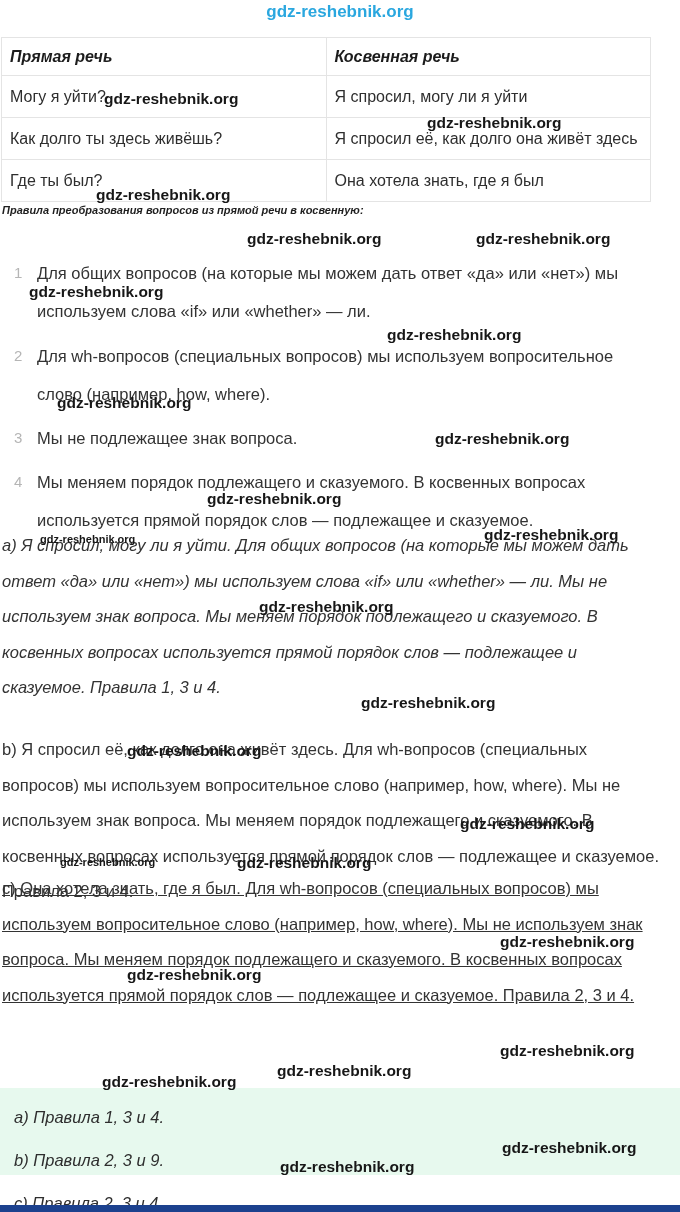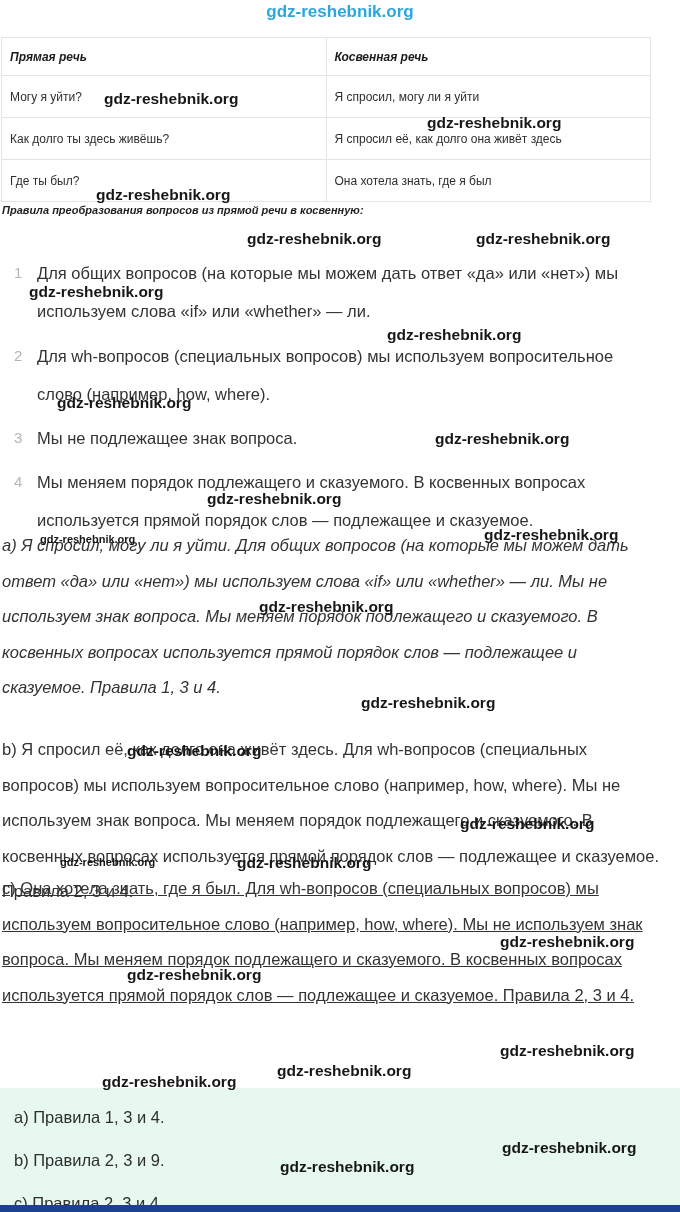--- a/index.html
+++ b/index.html
@@ -5,34 +5,34 @@
   * { margin:0; padding:0; box-sizing:border-box; }
   body { font-family:"Liberation Sans", sans-serif; background:#ffffff; }
   .page { position:relative; width:680px; height:1212px; background:#ffffff; overflow:hidden; }
 
   
   .wm { position:absolute; font-weight:700; color:#171717; font-size:15.5px; white-space:nowrap; z-index:5; }
   .wm.small { font-size:11px; }
   .wm.top { left:50%; transform:translateX(-50%); top:2px; color:#2aa7df; font-size:17px; font-weight:600; }
 
   
-  table.speech { position:absolute; top:37px; left:1px; width:650px; border-collapse:collapse; font-size:12px; color:#2e2e2e; table-layout:fixed; }
+  table.speech { position:absolute; top:37px; left:1px; width:650px; border-collapse:collapse; font-size:16px; color:#2e2e2e; table-layout:fixed; }
   table.speech th, table.speech td { border:1px solid #e4e4e4; padding:9px 8px; text-align:left; vertical-align:middle; }
   table.speech th { font-style:italic; font-weight:700; color:#1c1c1c; height:38px; }
   table.speech td { height:42px; }
 
   .heading { position:absolute; top:204px; left:2px; width:660px; font-weight:700; font-style:italic; font-size:11px; color:#1f1f1f; }
 
   .rule { position:absolute; left:14px; width:642px; display:flex; line-height:38px; font-size:16.5px; color:#333333; }
   .rule .num { width:23px; color:#b5b5b5; flex-shrink:0; font-size:15px; }
   .rule .txt { flex:1; }
 
   .answer { position:absolute; left:2px; width:658px; line-height:35.5px; font-size:16.5px; color:#333333; }
 
-  .summary { position:absolute; top:1088px; left:0; width:680px; height:117px; padding:8px 14px 0 14px; font-size:16.5px; color:#2e2e2e; }
+  .summary { position:absolute; top:1088px; left:0; width:680px; height:87px; padding:8px 14px 0 14px; font-size:16.5px; color:#2e2e2e;font-style:italic; }
   .summary p { line-height:43px; }
 
   .bottom-bar { position:absolute; top:1205px; left:0; width:680px; height:7px; }
 </style>
 </head>
 <body>
 
 <div class="page">
 
   <span class="wm top">gdz-reshebnik.org</span>

